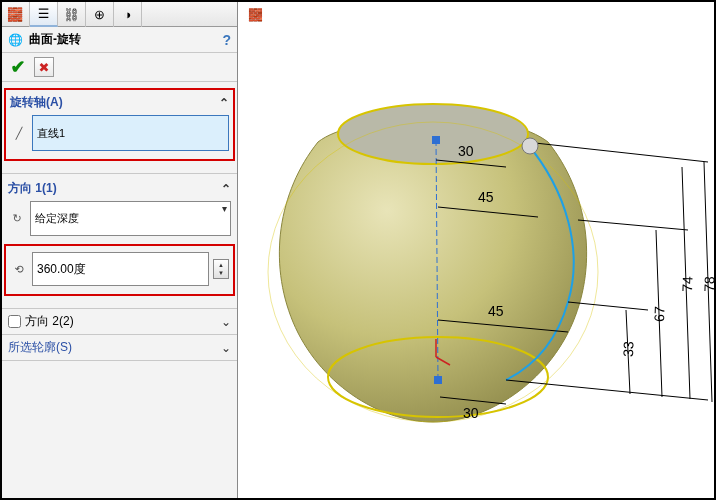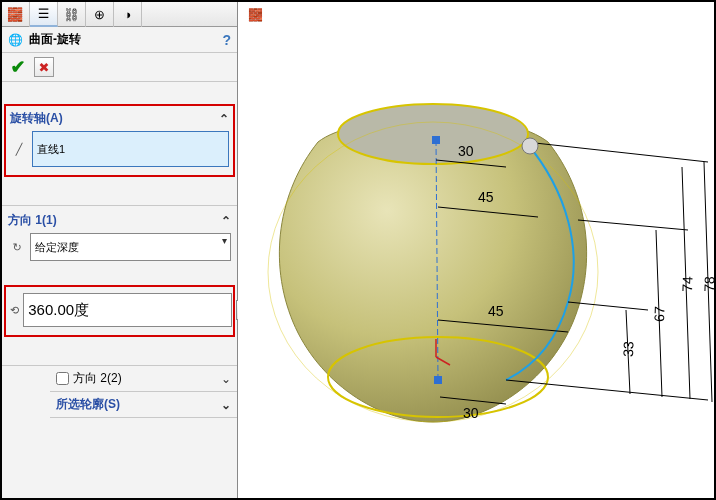--- a/index.html
+++ b/index.html
@@ -11,30 +11,30 @@
   .tab.active { background: linear-gradient(#fff,#e0eaf5); border-bottom: 2px solid #8fb3da; }
   .featurehdr { display: flex; align-items: center; gap: 6px; padding: 4px 6px; font-size: 12px; font-weight: bold; border-bottom: 1px solid #c8c8c8; }
   .featurehdr .q { margin-left: auto; font-size: 14px; color: #3b77bd; cursor: pointer; }
   .okrow { padding: 4px 6px; display: flex; gap: 6px; border-bottom: 1px solid #c8c8c8; }
   .okbtn { width: 20px; height: 20px; border: 1px solid #9a9a9a; background: linear-gradient(#fff,#e9e9e9); display: flex; align-items: center; justify-content: center; font-size: 13px; cursor: pointer; }
   .okbtn.ok { color: #0a8a0a; border: none; background: none; font-size: 18px; font-weight: bold; }
   .okbtn.cancel { color: #c22; }
   .section { padding: 6px 6px 12px 6px; border-bottom: 1px solid #c8c8c8; position: relative; }
   .sectitle { font-size: 12px; font-weight: bold; color: #2a4fa5; margin-bottom: 4px; display: flex; align-items: center; }
   .sectitle .collapse { margin-left: auto; font-size: 12px; color: #333; cursor: pointer; }
-  .redbox { border: 2px solid #d40000; padding: 4px 4px 8px 4px; margin: 16px -4px; }
+  .redbox { border: 2px solid #d40000; padding: 4px 4px 8px 4px; margin: 0 -4px; }
   .inputrow { display: flex; align-items: center; gap: 4px; margin-top: 2px; }
   .inputrow .icon { width: 18px; font-size: 11px; color: #555; text-align: center; }
   .txt { flex: 1; height: 36px; border: 1px solid #3b77bd; background: #dbeffc; font-size: 11px; padding: 0 4px; }
-  .combo { flex: 1; height: 28px; border: 1px solid #888; background: #fff; font-size: 11px; padding: 0 4px; appearance: none; position: relative; }
+  .combo { flex: 1; height: 35px; border: 1px solid #888; background: #fff; font-size: 11px; padding: 0 4px; appearance: none; position: relative; }
   .combo-wrap { position: relative; flex: 1; display: flex; }
   .combo-wrap::after { content: "▾"; position: absolute; right: 4px; top: 2px; font-size: 10px; color: #333; pointer-events: none; }
-  .num { flex: 1; height: 20px; border: 1px solid #888; background: #fff; font-size: 15px; padding: 16px 4px; }
+  .num { flex: 1; height: 20px; border: 1px solid #888; background: #fff; font-size: 12px; padding: 16px 4px; }
   .spin { width: 16px; height: 20px; border: 1px solid #888; background: linear-gradient(#fff,#e0e0e0); display: flex; flex-direction: column; font-size: 6px; line-height: 8px; align-items: center; justify-content: center; color: #333; cursor: pointer; }
-  .checkrow { font-size: 12px; display: flex; align-items: center; gap: 4px; padding: 4px 6px; border-bottom: 1px solid #c8c8c8; margin-left: 48px; }
+  .checkrow { font-size: 12px; display: flex; align-items: center; gap: 4px; padding: 4px 6px; border-bottom: 1px solid #c8c8c8; }
   .checkrow .collapse { margin-left: auto; font-size: 12px; color: #333; cursor: pointer; }
   .viewport { flex: 1; position: relative; background: #fff; overflow: hidden; }
   .docname { position: absolute; top: 6px; left: 10px; font-size: 12px; color: #333; display: flex; align-items: center; gap: 4px; }
   svg.scene { position: absolute; top: 0; left: 0; }
   .anglebox { width: 120px; }
 </style>
 </head>
 <body>
 
 <div class="app">
@@ -89,21 +89,21 @@
         </div>
       </div>
     </div>
 
     <div class="checkrow">
       <input type="checkbox" style="">
       <span>方向 2(2)</span>
       <span class="collapse">⌄</span>
     </div>
 
-    <div class="checkrow" style="font-weight:bold;color:#2a4fa5;">
+    <div class="checkrow" style="font-weight:normal;color:#2a4fa5;">
       <span>所选轮廓(S)</span>
       <span class="collapse">⌄</span>
     </div>
   </div>
 
   <div class="viewport">
     <div class="docname">
       <span>🧱</span>
     </div>
     <svg class="scene" width="480" height="500" viewBox="0 0 480 500">

